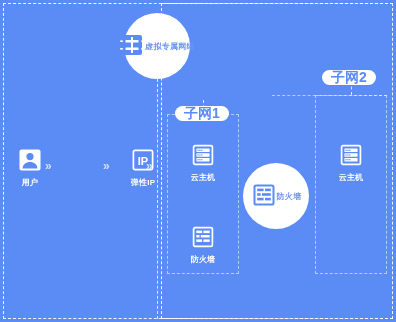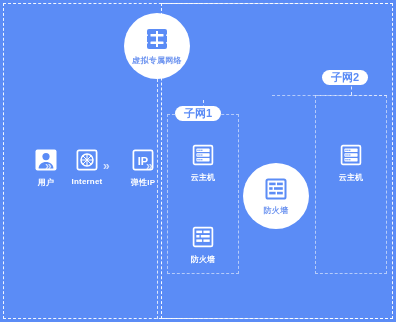--- a/index.html
+++ b/index.html
@@ -62,33 +62,33 @@
 
   
   .pill {
     position: absolute;
     height: 15px;
     line-height: 15px;
     padding: 0 9px;
     background: #ffffff;
     border-radius: 8px;
     color: #5b8cf6;
-    font-size: 11px;
+    font-size: 14px;
     font-weight: bold;
     white-space: nowrap;
     text-align: center;
   }
 
   
   .circle {
     position: absolute;
     background: #ffffff;
     border-radius: 50%;
     display: flex;
-    flex-direction: column;
+    flex-direction: row;
     align-items: center;
     justify-content: center;
   }
   .circle .c-icon { margin-bottom: 3px; }
   .circle .c-label {
     color: #6d94f0;
     font-size: 8px;
     font-weight: bold;
     white-space: nowrap;
     letter-spacing: 0.3px;
@@ -176,44 +176,33 @@
         <rect x="14" y="6.6" width="5.8" height="2.6" fill="#5b8cf6"></rect>
         <rect x="6.2" y="11.2" width="3.4" height="2.6" fill="#5b8cf6"></rect>
         <rect x="11" y="11.2" width="8.8" height="2.6" fill="#5b8cf6"></rect>
         <rect x="6.2" y="15.8" width="6.4" height="2.6" fill="#5b8cf6"></rect>
         <rect x="14" y="15.8" width="5.8" height="2.6" fill="#5b8cf6"></rect>
       </svg>
     </span>
     <span class="c-label">防火墙</span>
   </div>
 
-  <div class="node" style="left:16px; top:148px;">
+  <div class="node" style="left:0px; top:148px;">
     <span>
       <svg width="24" height="24" viewBox="0 0 24 24">
         <rect x="1.5" y="1.5" width="21" height="21" rx="2" fill="#ffffff"></rect>
         <circle cx="12" cy="8.6" r="3.6" fill="#5b8cf6"></circle>
         <path d="M4.6 20.5c0-4.2 3.4-6.6 7.4-6.6s7.4 2.4 7.4 6.6z" fill="#5b8cf6"></path>
       </svg>
     </span>
     <span class="n-label">用户</span>
   </div>
 
   <span class="chev" style="left:45px; top:160px;">»</span>
 
-  <div class="node" style="left:57px; top:148px;">
-    <span>
-      <svg width="24" height="24" viewBox="0 0 24 24">
-        <rect x="2.4" y="2.4" width="19.2" height="19.2" rx="1.6" fill="none" stroke="#ffffff" stroke-width="1.7"></rect>
-        <circle cx="12" cy="12" r="6" fill="none" stroke="#ffffff" stroke-width="1.5"></circle>
-        <path d="M12 6 V18 M6 12 H18" stroke="#ffffff" stroke-width="1.1"></path>
-        <path d="M7.6 7.6 L16.4 16.4 M16.4 7.6 L7.6 16.4" stroke="#ffffff" stroke-width="1"></path>
-      </svg>
-    </span>
-    <span class="n-label">Internet</span>
-  </div>
 
   <span class="chev" style="left:103px; top:160px;">»</span>
 
   <div class="node" style="left:113px; top:148px;">
     <span>
       <svg width="24" height="24" viewBox="0 0 24 24">
         <rect x="2.4" y="2.4" width="19.2" height="19.2" rx="1.6" fill="none" stroke="#ffffff" stroke-width="1.7"></rect>
         <text x="12" y="16.6" text-anchor="middle" fill="#ffffff" font-family="Liberation Sans, sans-serif" font-size="11" font-weight="bold">IP</text>
       </svg>
     </span>

